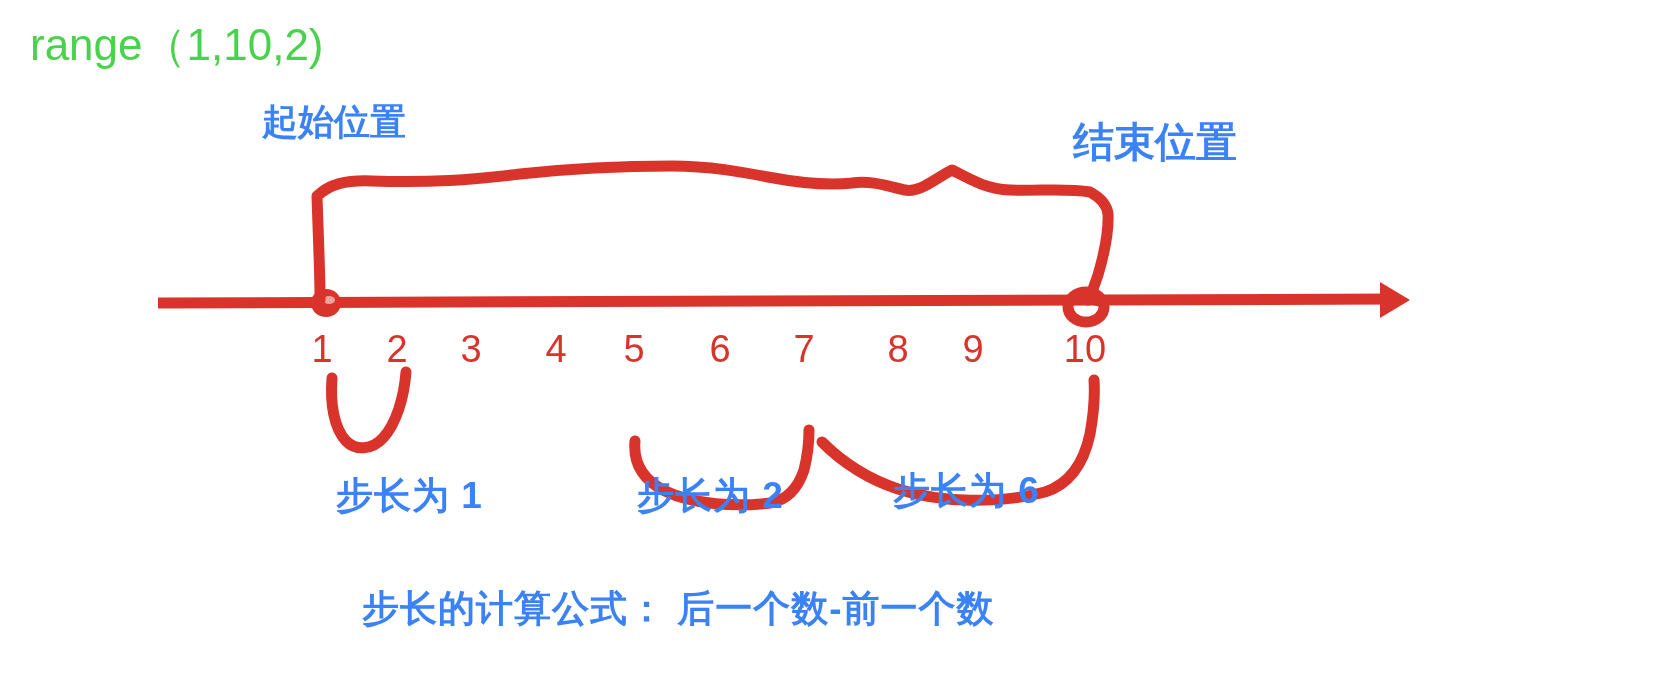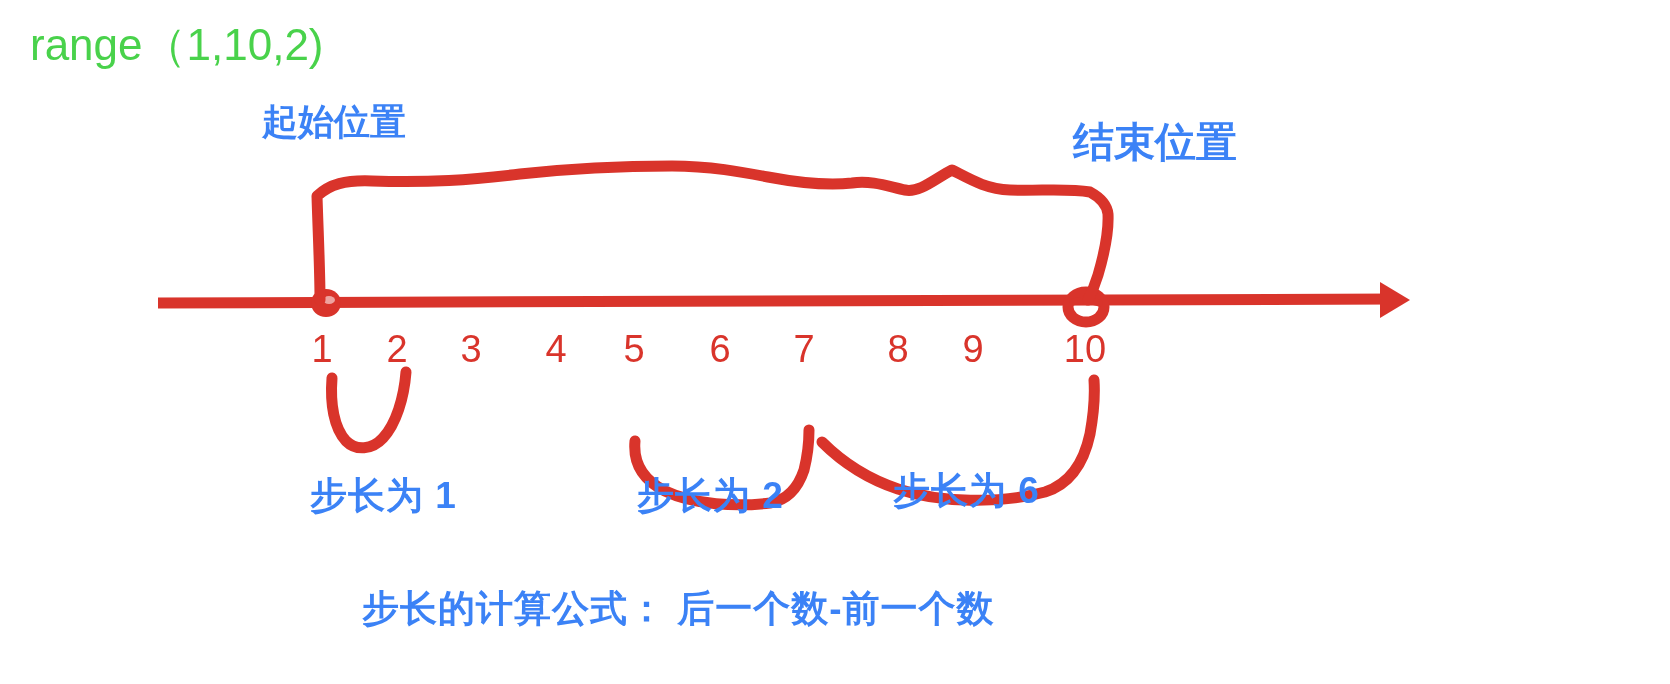--- a/index.html
+++ b/index.html
@@ -41,21 +41,21 @@
     left: 262px;
     top: 98px;
     font-size: 36px;
   }
   #label-end {
     left: 1073px;
     top: 115px;
     font-size: 41px;
   }
   #label-step1 {
-    left: 310px;
+    left: 336px;
     top: 471px;
     font-size: 37px;
     letter-spacing: 1px;
   }
   #label-step2 {
     left: 637px;
     top: 471px;
     font-size: 37px;
     letter-spacing: 1px;
   }

